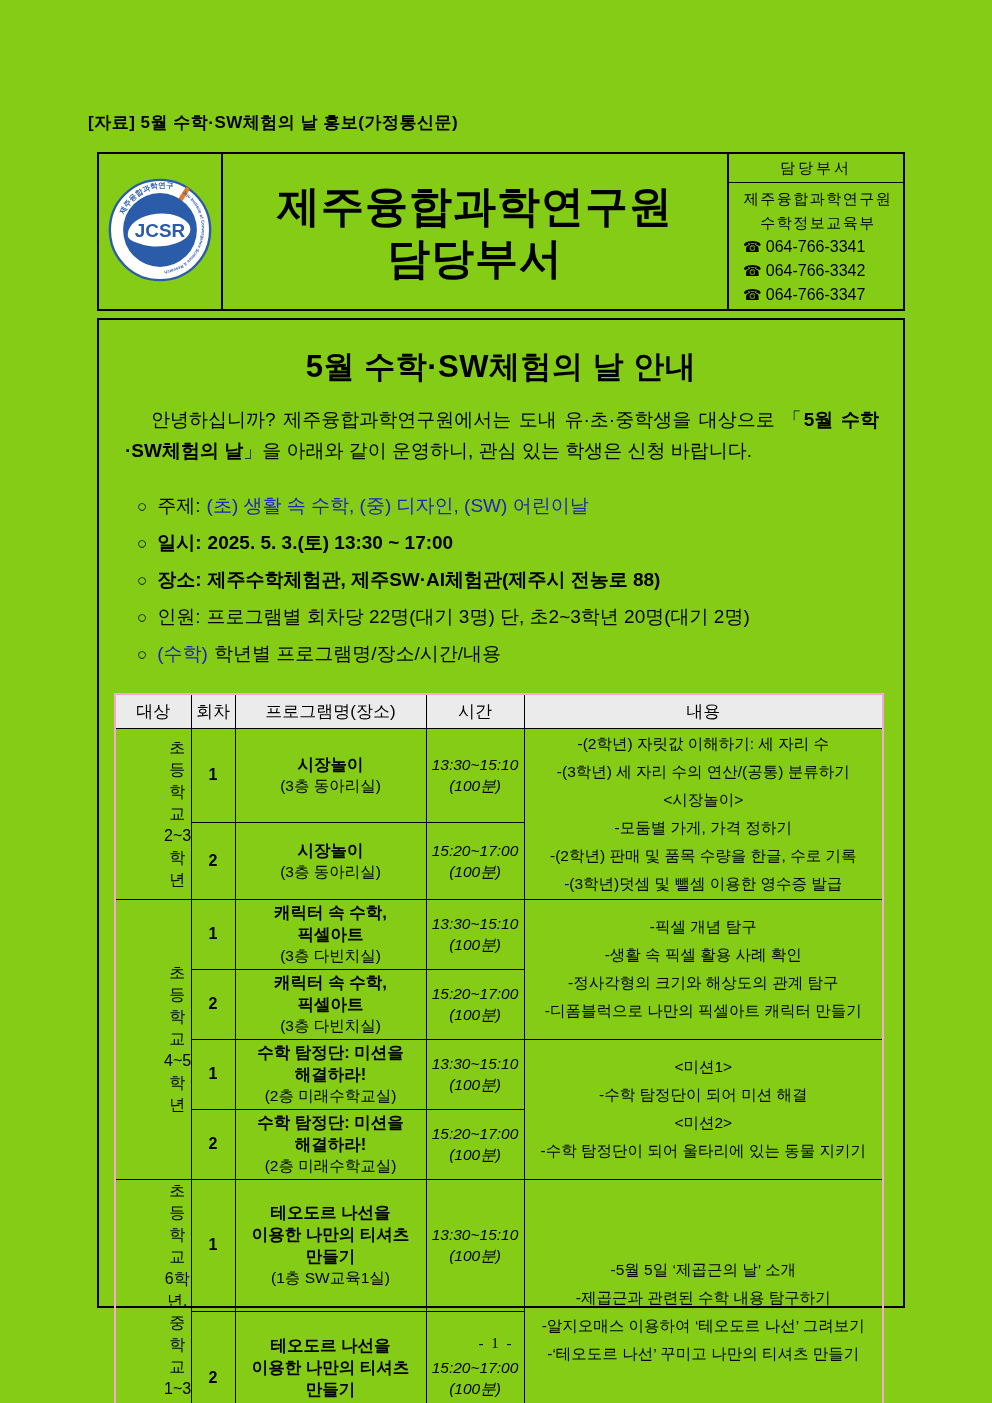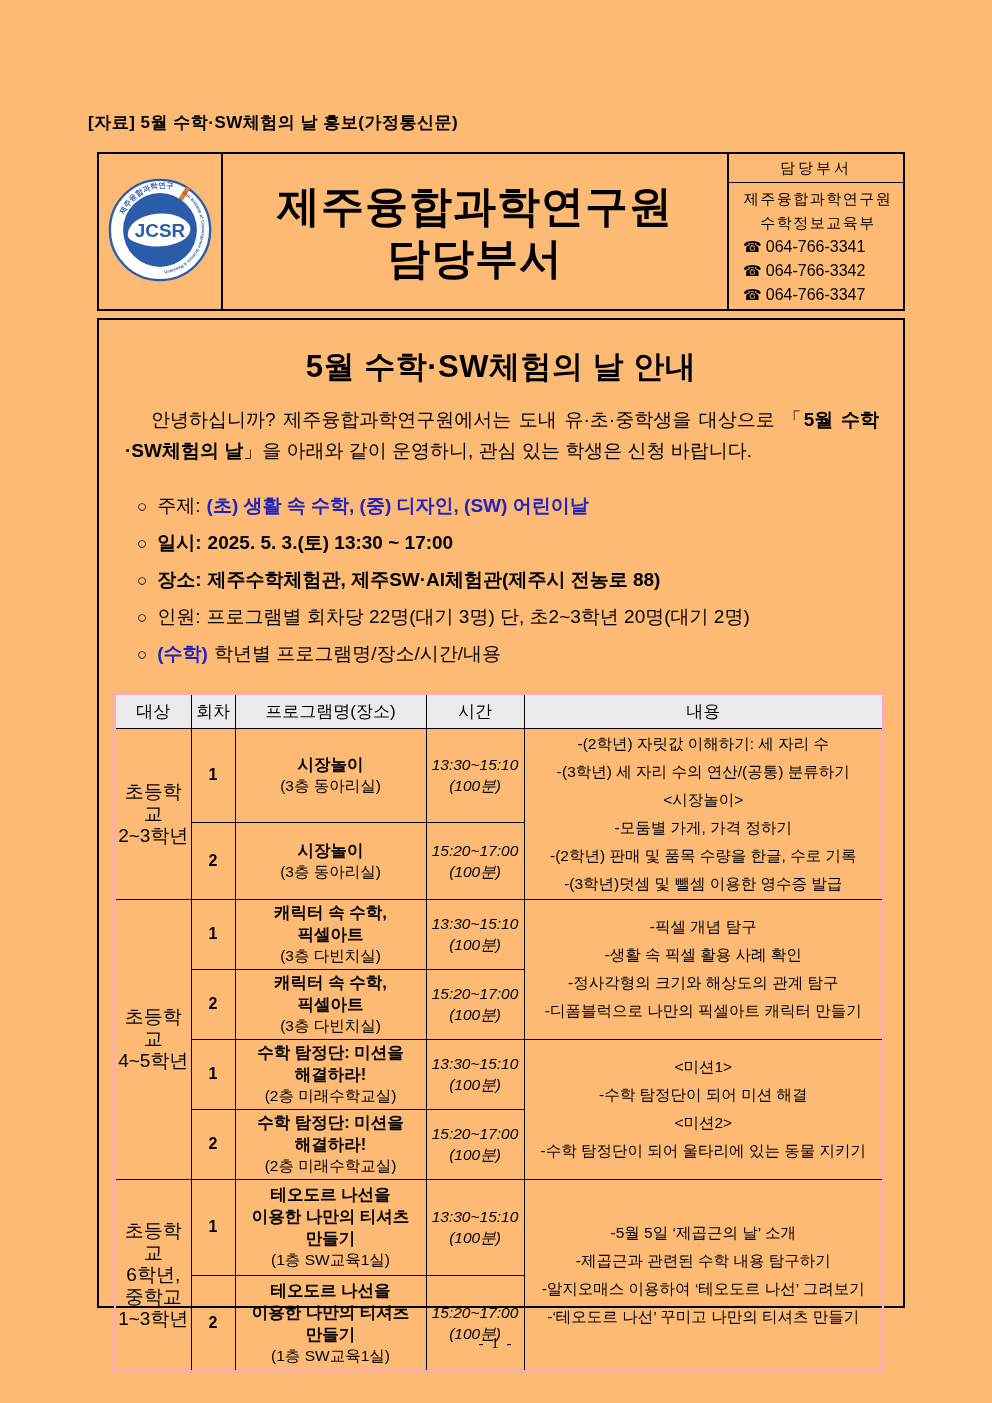--- a/index.html
+++ b/index.html
@@ -3,21 +3,21 @@
 <meta charset="utf-8">
 <style>
   * { margin:0; padding:0; box-sizing:border-box; }
   html,body { background:#ffffff; }
   body {
     width:992px; height:1403px;
     font-family:"Liberation Sans","DejaVu Sans",sans-serif;
     color:#000;
     position:relative;
   }
-  .page { width:992px; height:1403px; position:relative; background:#fdba74; }
+  .page { width:992px; height:1403px; position:relative; background:#84cc16; }
 
   
   .top-label {
     position:absolute; left:88px; top:111px;
     font-size:17px; font-weight:bold; letter-spacing:0.5px;
   }
 
   
   .header-table {
     position:absolute; left:97px; top:152px; width:808px; height:153px;
@@ -52,42 +52,42 @@
     text-indent:26px; word-break:keep-all;
   }
   .intro b { font-weight:bold; }
 
   .bullets { list-style:none; margin:22px 0 0 38px; }
   .bullets li { font-size:19px; line-height:36px; white-space:nowrap; }
   .bullets .marker { margin-right:10px; font-size:17px; }
   .bullets .lbl { }
   .bullets .val { margin-left:6px; }
   .b-bold { font-weight:bold;margin-top:10px; }
-  .b-blue { color:#2222c0; font-weight:bold; }
+  .b-blue { color:#2222c0; font-weight:normal; }
 
   
   .program-table {
     margin:20px 0 0 15px; width:768px;
     border-collapse:collapse; table-layout:fixed;
     border:2px solid #f9a8d4;
   }
   .program-table th, .program-table td {
     border:1px solid #000; text-align:center; vertical-align:middle;
     overflow:hidden;
   }
   .program-table th {
     background:#ebebeb; font-weight:normal; font-size:17px; height:34px;
   }
   .col-target { width:76px; }
   .col-no     { width:44px; }
   .col-prog   { width:191px; }
   .col-time   { width:98px; }
   .col-desc   { width:359px; }
 
-  .cell-target { font-size:19px; line-height:22px; }
+  .cell-target { font-size:16px; line-height:22px;padding-left:48px; }
   .cell-no     { font-size:16px; font-weight:bold; }
   .prog-name   { font-size:16.5px; font-weight:bold; line-height:22px; }
   .prog-place  { font-size:15.5px; line-height:22px; }
   .cell-time   { font-size:15.5px; line-height:21px;font-style:italic; }
   .cell-desc   {
     text-align:left; font-size:15.5px; line-height:28px;
     padding:1px 2px 1px 2px; word-break:keep-all;
   }
   .pre-line { white-space:pre-line; }
 

